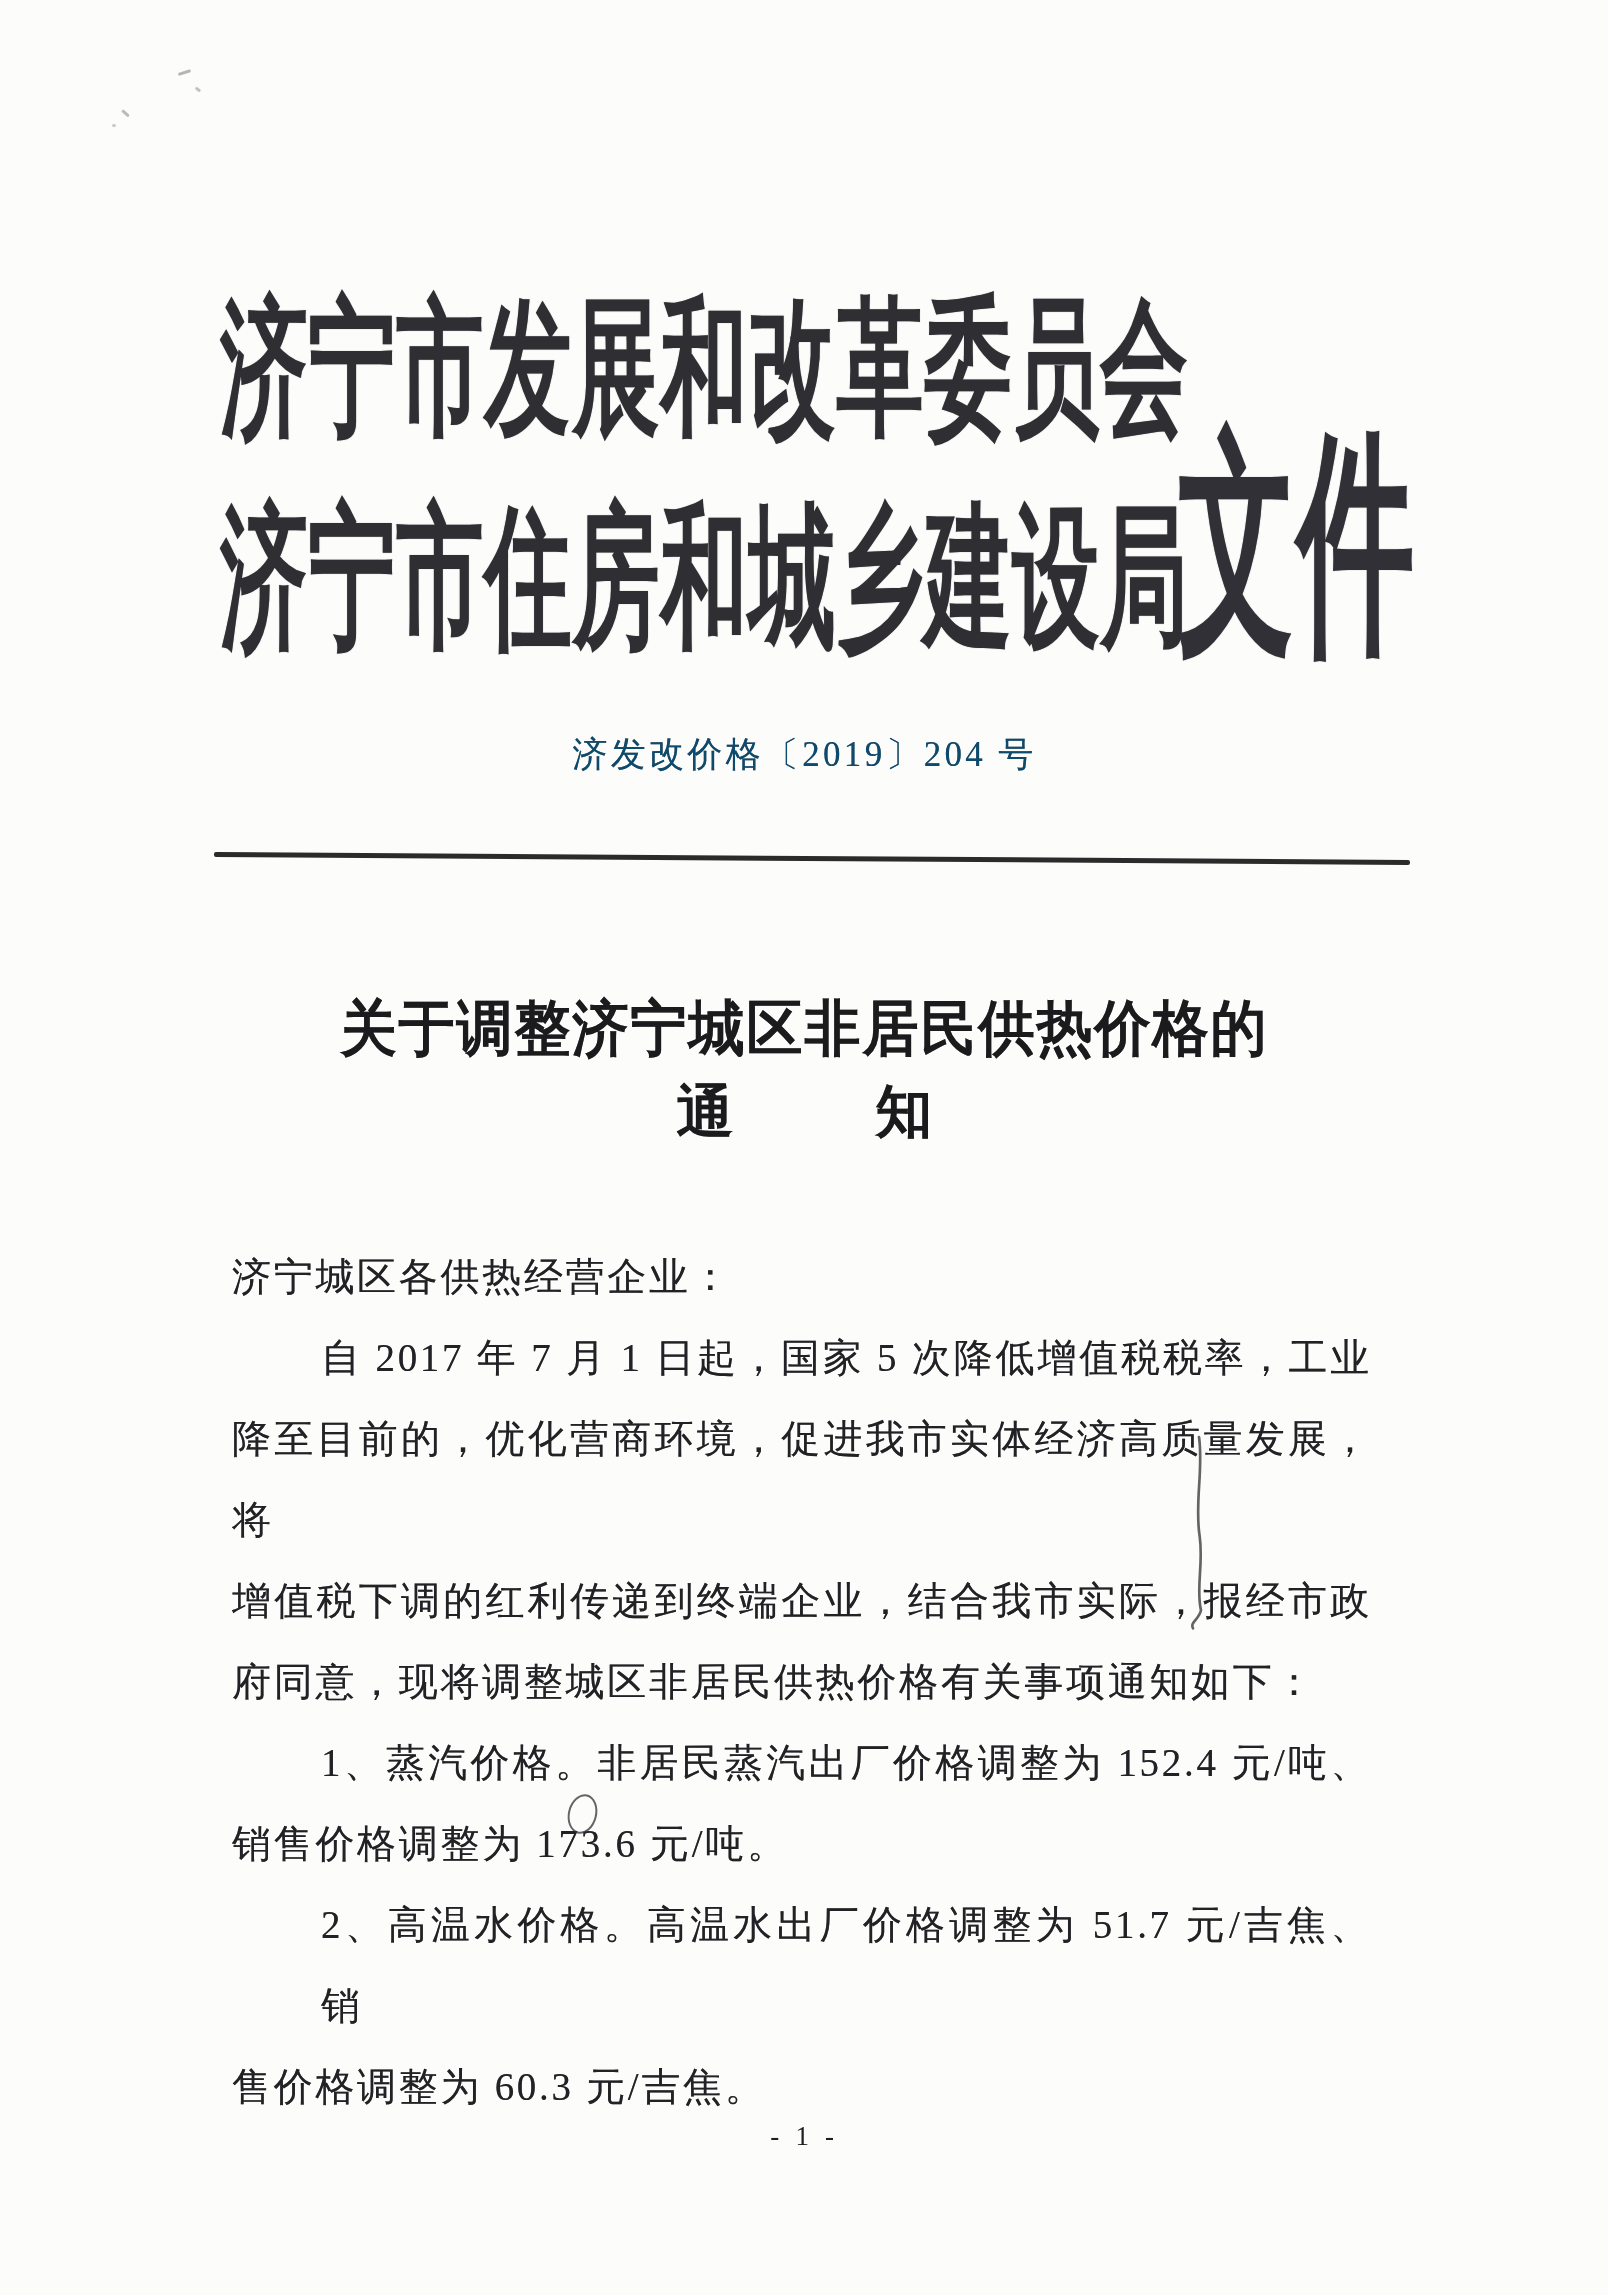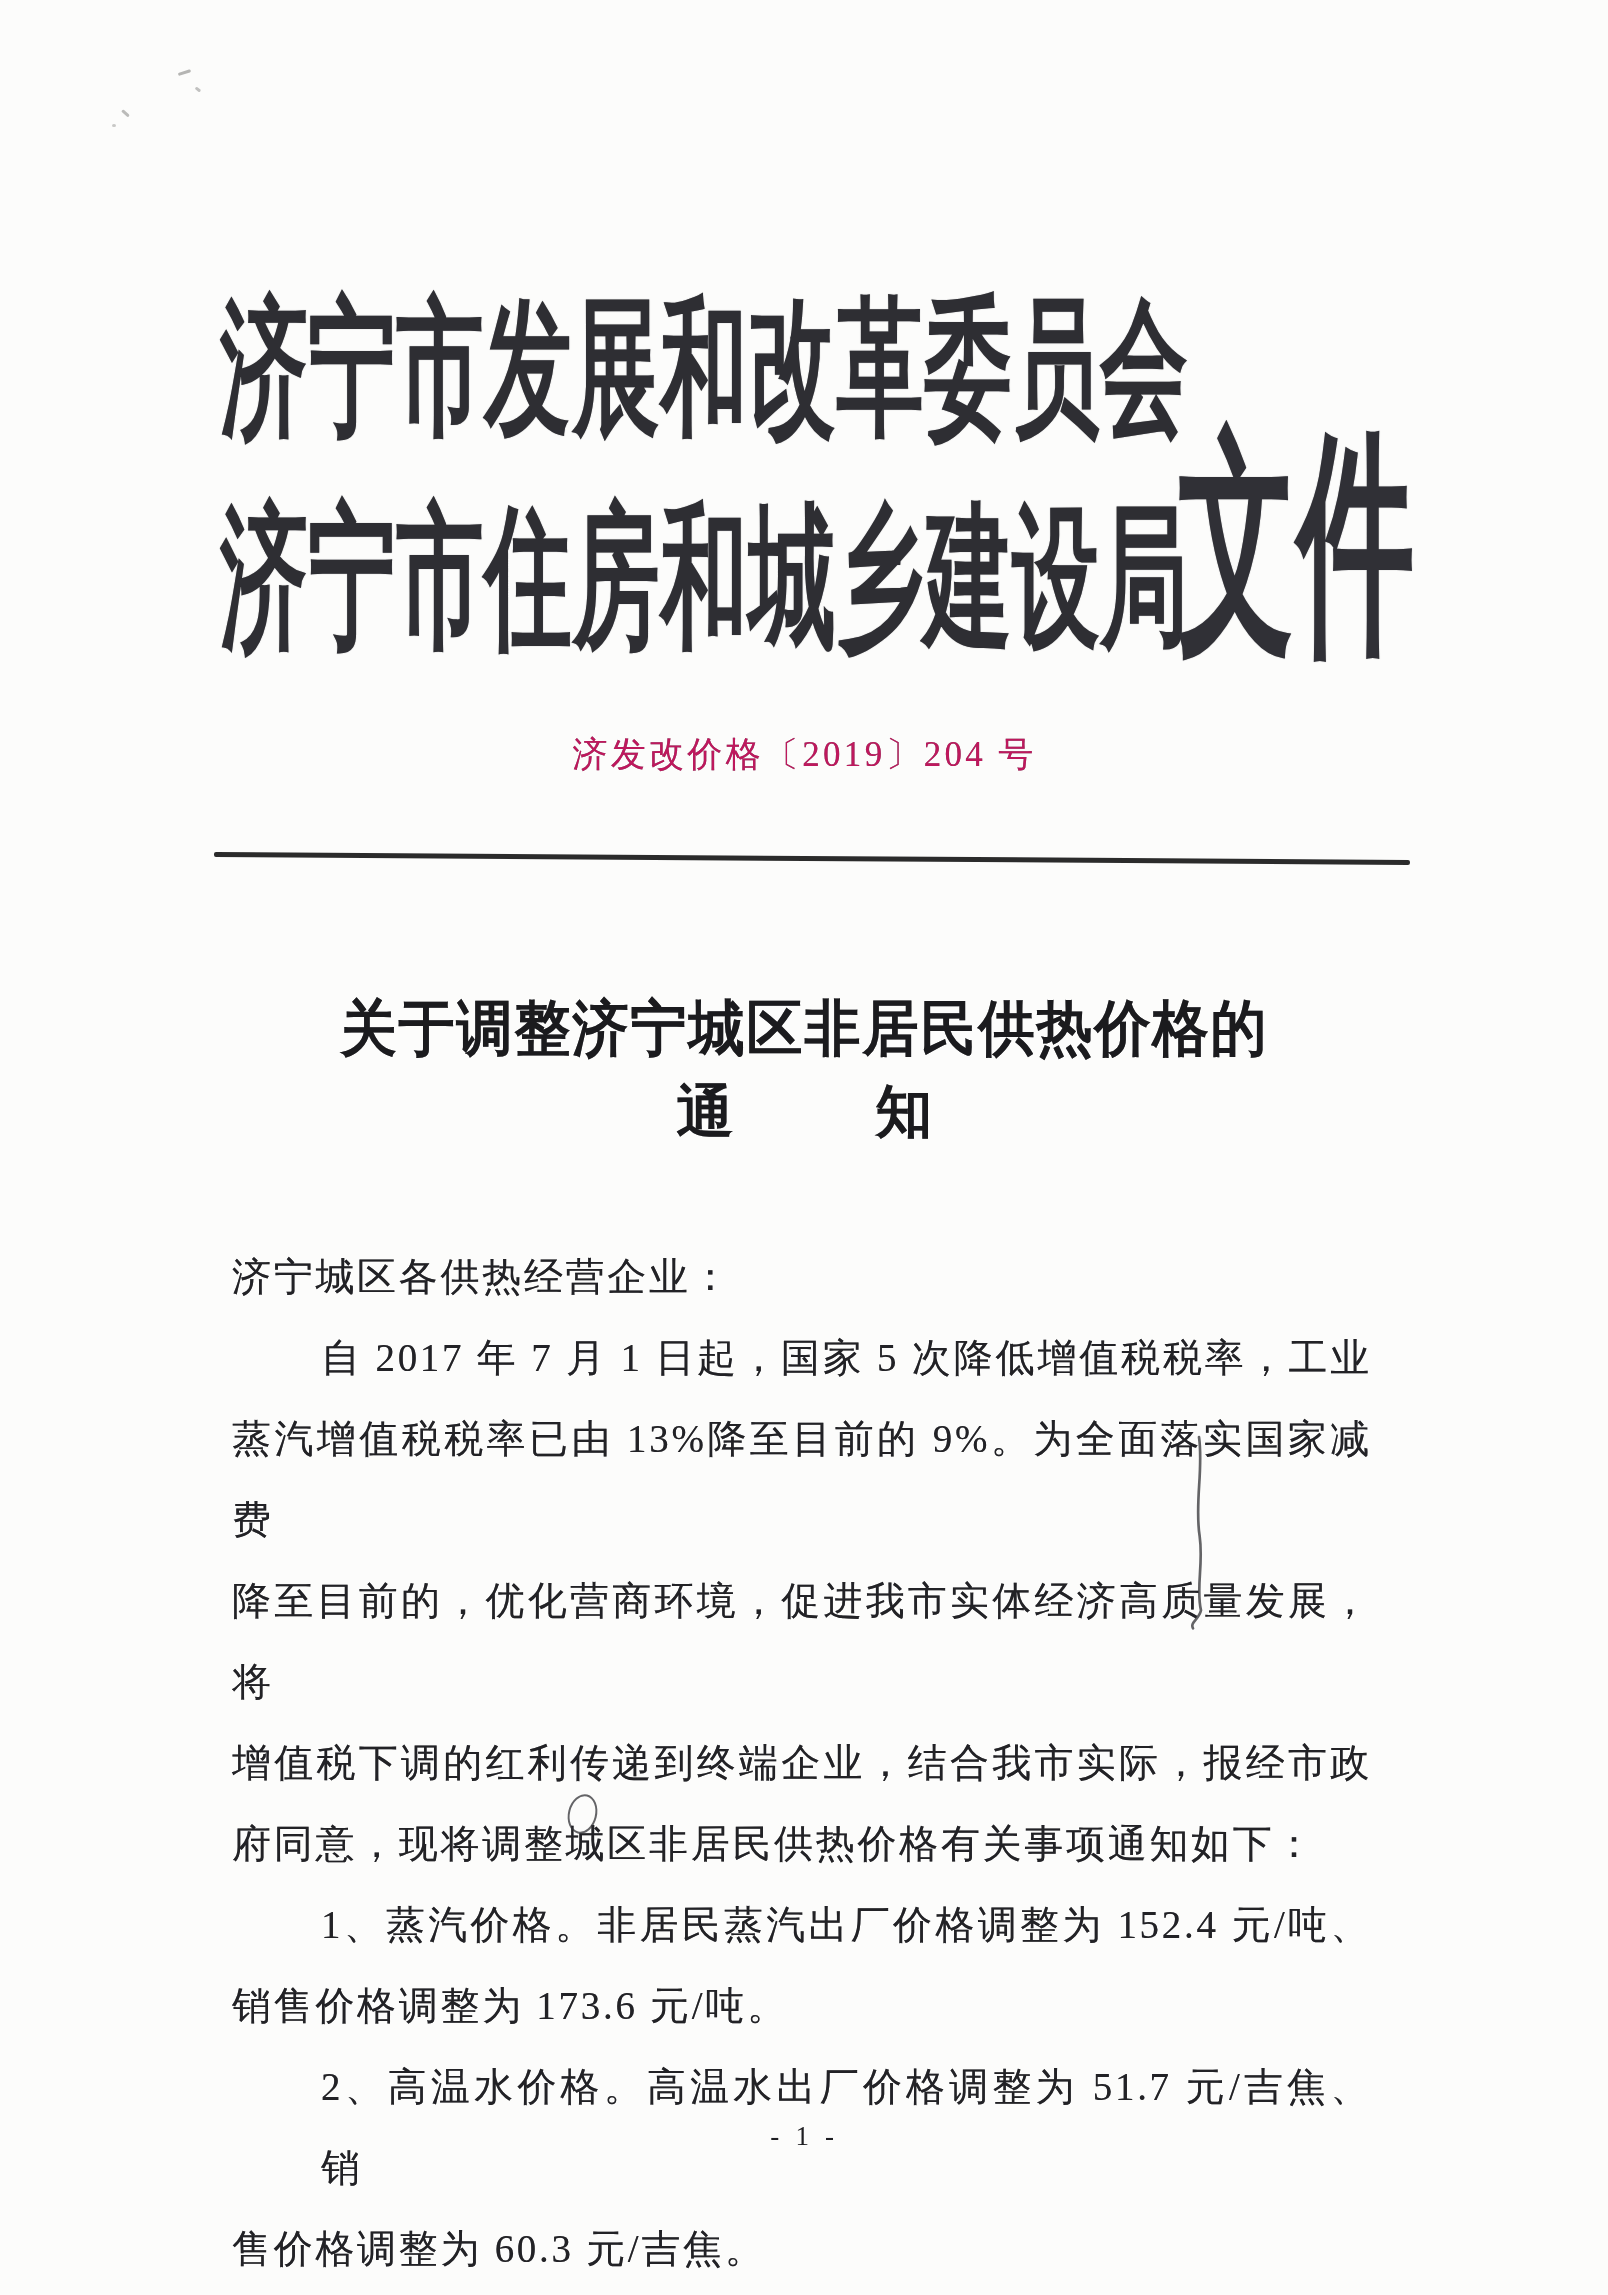--- a/index.html
+++ b/index.html
@@ -38,21 +38,21 @@
     transform-origin:top left;
     white-space:nowrap;
     text-shadow:0 0 0.7px rgba(40,40,45,.5);
   }
   
   .doc-number{
     left:0;top:731px;width:100%;
     text-align:center;
     font-size:35px;
     letter-spacing:3.3px;
-    color:#be185d;
+    color:#0c4a6e;
     text-shadow:0 0 0.4px rgba(30,30,35,.6);
   }
   
   .rule{
     left:214px;top:852px;
     width:1196px;height:4.7px;
     background:#1b1b1b;
     transform:rotate(0.38deg);
     transform-origin:left center;
     opacity:.93;
@@ -137,21 +137,20 @@
 
   <div class="abs title-1">关于调整济宁城区非居民供热价格的</div>
   <div class="abs title-2">
     <span>通</span>
     <span>知</span>
   </div>
 
   <div class="abs body-text">
     <div class="bline">济宁城区各供热经营企业：</div>
     <div class="bline just ind">自 2017 年 7 月 1 日起，国家 5 次降低增值税税率，工业</div>
-    <div class="bline just">蒸汽增值税税率已由 13%降至目前的 9%。为全面落实国家减费</div>
     <div class="bline just">降至目前的，优化营商环境，促进我市实体经济高质量发展，将</div>
     <div class="bline just">增值税下调的红利传递到终端企业，结合我市实际，报经市政</div>
     <div class="bline">府同意，现将调整城区非居民供热价格有关事项通知如下：</div>
     <div class="bline just ind">1、蒸汽价格。非居民蒸汽出厂价格调整为 152.4 元/吨、</div>
     <div class="bline">销售价格调整为 173.6 元/吨。</div>
     <div class="bline just ind">2、高温水价格。高温水出厂价格调整为 51.7 元/吉焦、销</div>
     <div class="bline">售价格调整为 60.3 元/吉焦。</div>
   </div>
 
   <div class="abs pen-loop"></div>

